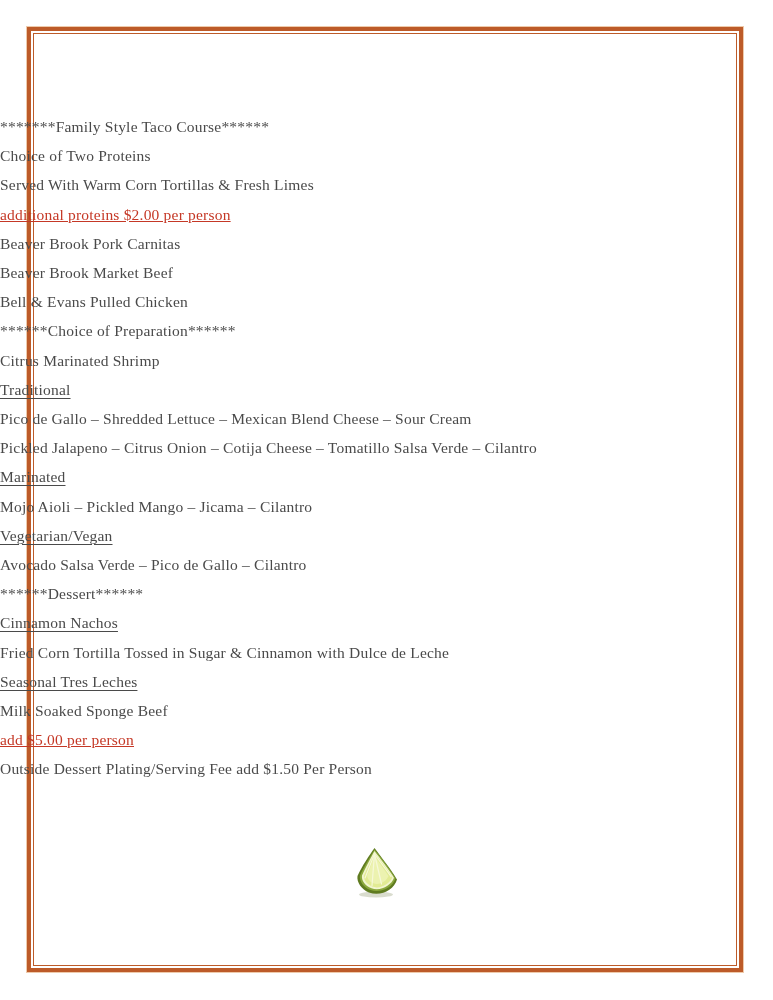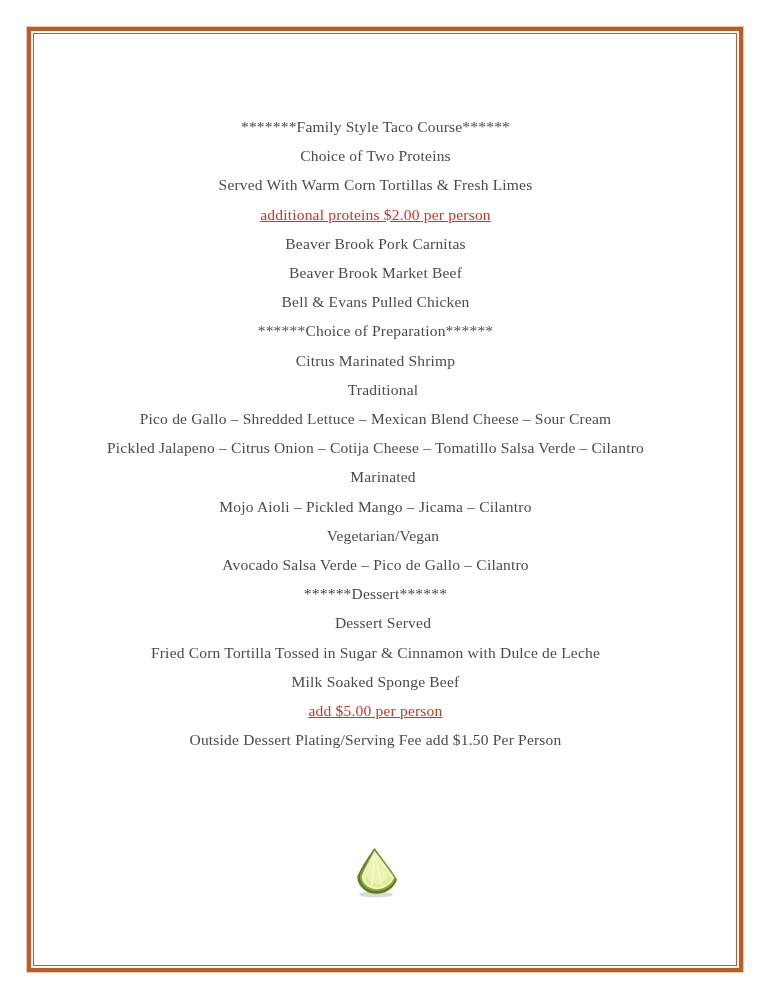--- a/index.html
+++ b/index.html
@@ -29,35 +29,35 @@
     content: "";
     position: absolute;
     inset: 2px;
     border: 1px solid var(--rust, #bd5b29);
   }
   .menu {
     position: absolute;
     top: 112px;
     left: 0;
     right: 22px;
-    text-align: center;
+    text-align: left;
     font-size: 15.5px;
     letter-spacing: 0.2px;
     color: var(--ink, #4a4a4a);
   }
   .line {
     line-height: 29.2px;
     white-space: nowrap;
   }
   .line.italic { }
   .line.red    { color: var(--accent-red, #c53826); text-decoration: underline; }
   .line.underline {
+    text-decoration: underline;
     text-underline-offset: 3px;
     text-decoration-thickness: 1px;
-    padding-left: 15px;
   }
   .lime {
     position: absolute;
     left: 352px;
     top: 846px;
     width: 49px;
     height: 52px;
   }
 </style>
 </head>
@@ -76,22 +76,23 @@
     <div class="line plain">******Choice of Preparation******</div>
     <div class="line plain">Citrus Marinated Shrimp</div>
     <div class="line underline">Traditional</div>
     <div class="line plain">Pico de Gallo – Shredded Lettuce – Mexican Blend Cheese – Sour Cream</div>
     <div class="line plain">Pickled Jalapeno – Citrus Onion – Cotija Cheese – Tomatillo Salsa Verde – Cilantro</div>
     <div class="line underline">Marinated</div>
     <div class="line plain">Mojo Aioli – Pickled Mango – Jicama – Cilantro</div>
     <div class="line underline">Vegetarian/Vegan</div>
     <div class="line plain">Avocado Salsa Verde – Pico de Gallo – Cilantro</div>
     <div class="line plain">******Dessert******</div>
-    <div class="line underline">Dessert Served</div>
+    <div class="line underline">Cinnamon Nachos</div>
     <div class="line plain">Fried Corn Tortilla Tossed in Sugar &amp; Cinnamon with Dulce de Leche</div>
+    <div class="line underline">Seasonal Tres Leches</div>
     <div class="line plain">Milk Soaked Sponge Beef</div>
     <div class="line red">add $5.00 per person</div>
     <div class="line plain">Outside Dessert Plating/Serving Fee add $1.50 Per Person</div>
   </div>
 
 <svg class="lime" viewBox="0 0 49 52" xmlns="http://www.w3.org/2000/svg" aria-hidden="true">
 
   <ellipse cx="24" cy="48.5" rx="17" ry="3" fill="#b9bfa6" opacity="0.55"></ellipse>
 
   <path d="M 22.5 2

